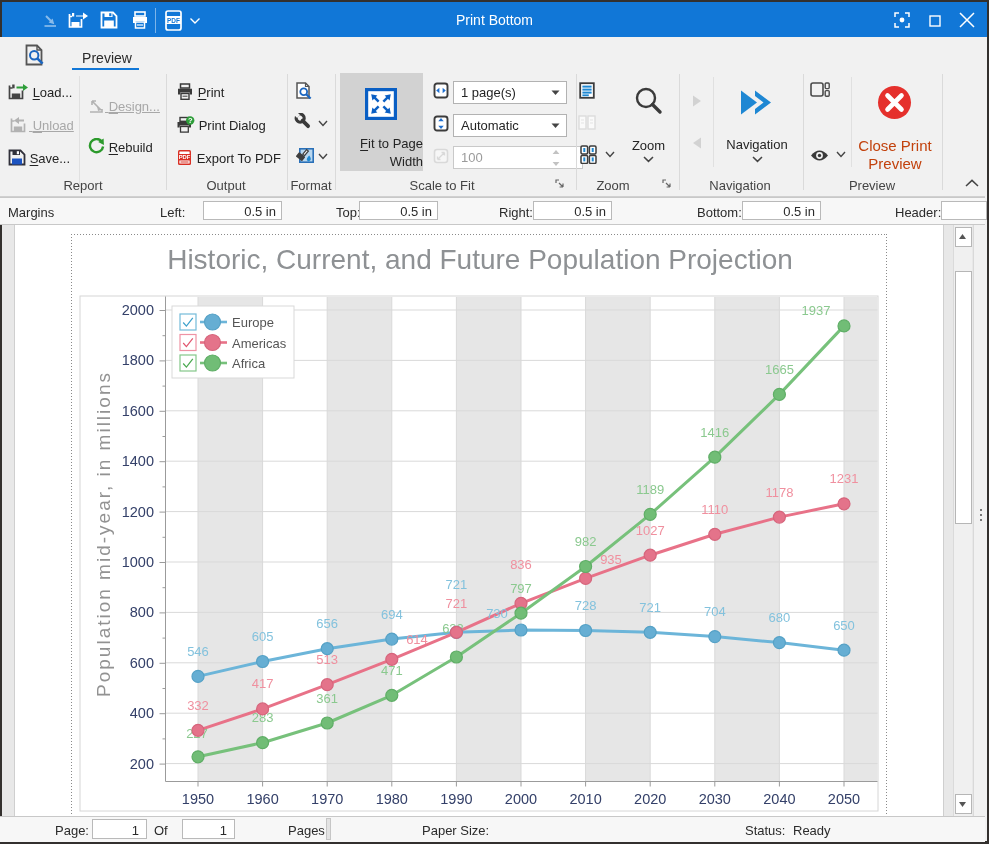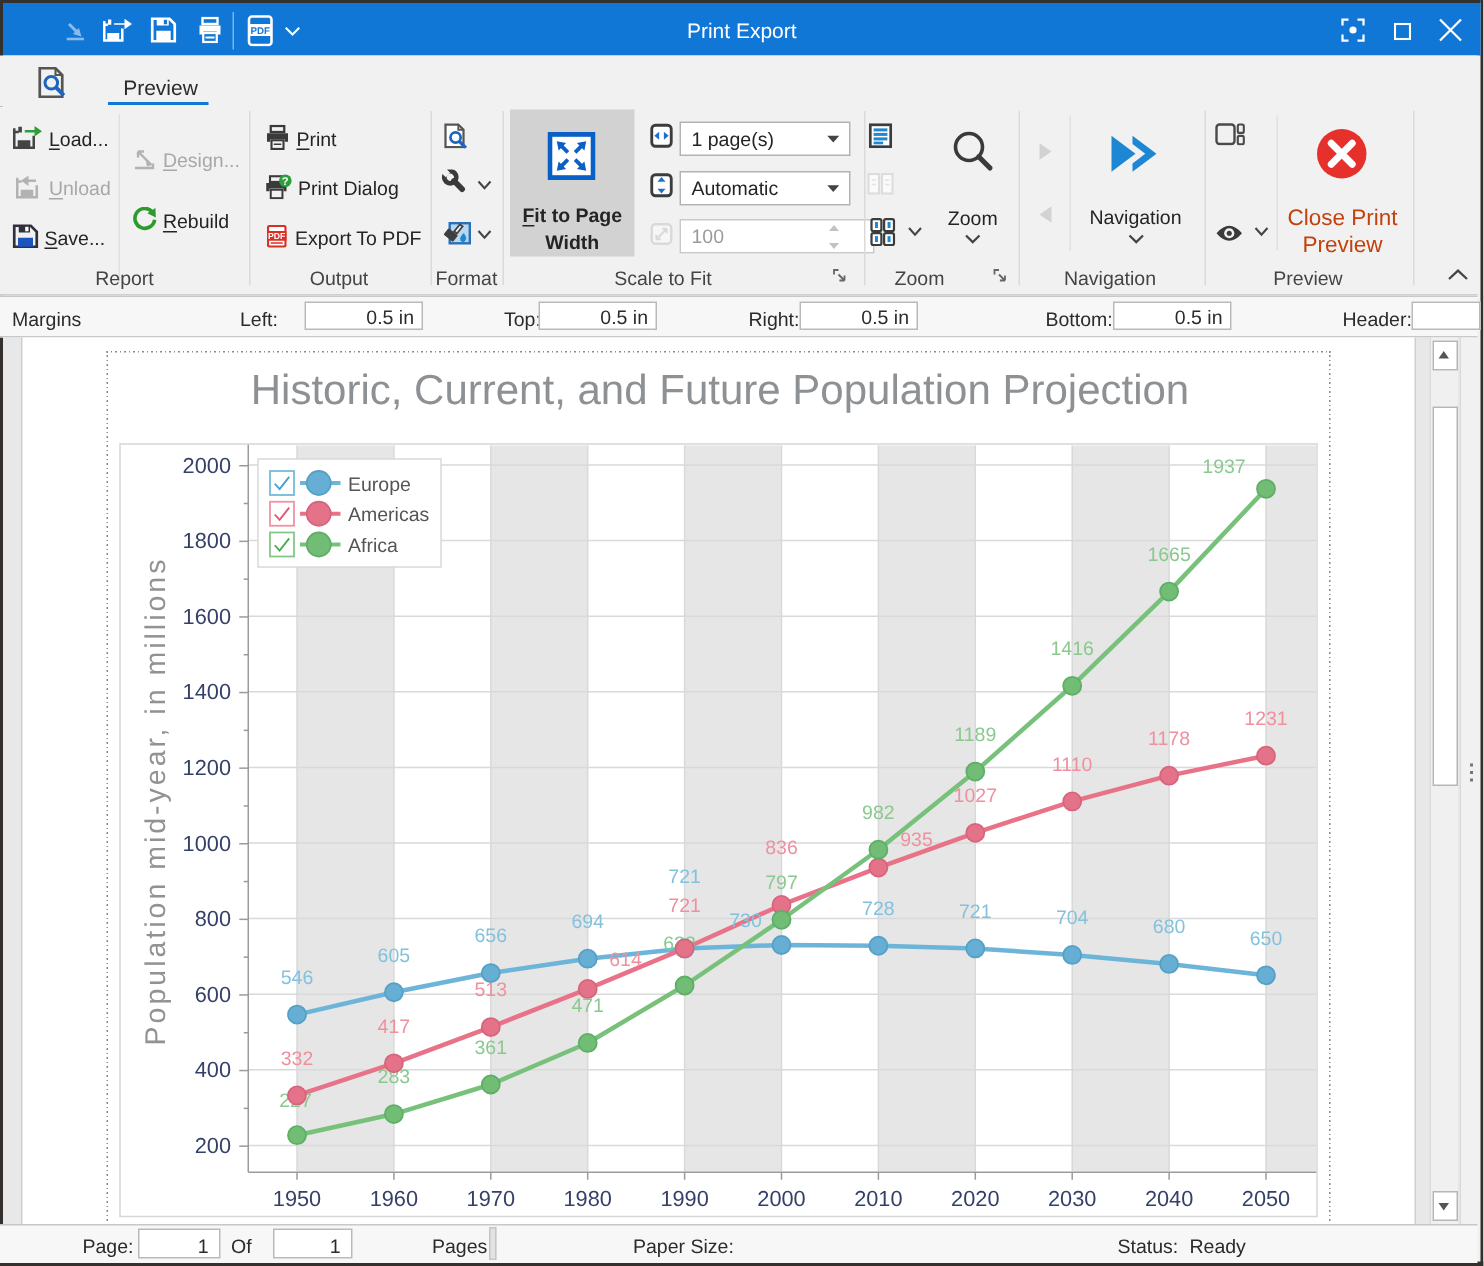--- a/index.html
+++ b/index.html
@@ -13,21 +13,21 @@
 #titlebar .ttl { position:absolute; left:0; right:0; top:10px; text-align:center; color:#fff; font-size:14px; }
 
 #tabrow { position:absolute; left:0; top:37px; width:985px; height:34px; background:#f1f1f1; }
 #tabrow .tab { position:absolute; left:72px; top:13px; width:70px; text-align:center; font-size:14px; color:#2b2b2b; }
 #tabrow .tabline { position:absolute; left:72px; top:31px; width:67px; height:2px; background:#1177d7; }
 
 #ribbon { position:absolute; left:0; top:71px; width:985px; height:126px; background:#f1f1f1; border-bottom:1px solid #d0d0d0; }
 .vsep { position:absolute; top:3px; height:116px; width:1px; background:#dadada; }
 .grplabel { position:absolute; top:107px; font-size:13px; color:#444; text-align:center; }
 .itm { position:absolute; font-size:13px; color:#242424; white-space:nowrap; }
-.itm.dis { color:#a8a8a8; }
+.itm.dis { color:#a8a8a8;text-decoration:underline; }
 .u { text-decoration:underline; text-underline-offset:2px; }
 
 #marginsbar { position:absolute; left:0; top:197px; width:985px; height:28px; background:#f7f7f7;
   border-top:1px solid #c8c8c8; border-bottom:1px solid #c8c8c8; font-size:13px; color:#2b2b2b; }
 .mlabel { position:absolute; top:7px; }
 .mbox { position:absolute; top:3px; height:19px; background:#fff; border:1px solid #b9b9b9;
   font-size:13px; color:#2b2b2b; text-align:right; padding:2px 5px 0 0; }
 
 #preview { position:absolute; left:2px; top:225px; width:971px; height:591px; background:#e8e8e8; overflow:hidden; }
 #page { position:absolute; left:12px; top:-46px; width:930px; height:1200px; background:#fff; border:1px solid #cfcfcf; }
@@ -45,21 +45,21 @@
 #statusbar { position:absolute; left:0; top:816px; width:985px; height:26px; background:#f7f7f7;
   border-top:1px solid #c8c8c8; font-size:13px; color:#2b2b2b; }
 .slabel { position:absolute; top:6px; }
 .sbox { position:absolute; top:2px; height:20px; background:#fff; border:1px solid #b9b9b9;
   text-align:right; padding:3px 7px 0 0; font-size:13px; }
 </style>
 </head>
 <body>
 <div id="win"></div>
 <div id="titlebar">
-  <div class="ttl">Print Export</div>
+  <div class="ttl">Print Bottom</div>
   <svg class="abs" style="left:40px;top:10px;opacity:.5;" width="16" height="16" viewBox="0 0 16 16">
       <path d="M2.5 14 L14 14" stroke="#fff" stroke-width="1.7" fill="none"></path>
       <path d="M4 4 L9 9" stroke="#fff" stroke-width="2" fill="none"></path>
       <path d="M12.3 12.3 L6.6 10.6 L10.6 6.6 Z" fill="#fff"></path>
     </svg>
   <svg class="abs" style="left:66px;top:9px;" width="21" height="18" viewBox="0 0 21 18">
       <path d="M1.5 5.5 L1.5 16 L13.5 16 L13.5 8 M1.5 5.5 L4 5.5 M1.5 5.5 L1.5 3" fill="none" stroke="#fff" stroke-width="1.7"></path>
       <rect x="3.5" y="11" width="8" height="5" fill="#fff"></rect>
       <rect x="4" y="2" width="2.2" height="3.5" fill="#fff"></rect>
       <path d="M8 4.5 L15 4.5 L15 1.5 L20 5 L15 8.5 L15 5.5 L8 5.5 Z" fill="#fff"></path>
@@ -197,21 +197,21 @@
         <line x1="13.6" y1="18.4" x2="8.4" y2="23.6"></line>
         <line x1="18.4" y1="18.4" x2="23.6" y2="23.6"></line>
       </g>
       <g fill="#0a5fc4">
         <path d="M6.2 6.2 L12.4 7.4 L7.4 12.4 Z"></path>
         <path d="M25.8 6.2 L24.6 12.4 L19.6 7.4 Z"></path>
         <path d="M6.2 25.8 L7.4 19.6 L12.4 24.6 Z"></path>
         <path d="M25.8 25.8 L19.6 24.6 L24.6 19.6 Z"></path>
       </g>
     </svg>
-  <div class="abs" style="left:340px;top:64px;width:83px;text-align:center;font-size:13px;color:#242424;line-height:18px;font-weight:bold;"><span class="u">F</span>it to Page<br>Width</div>
+  <div class="abs" style="left:340px;top:64px;width:83px;text-align:right;font-size:13px;color:#242424;line-height:18px;"><span class="u">F</span>it to Page<br>Width</div>
   <svg class="abs" style="left:433px;top:11px;" width="16" height="17" viewBox="0 0 16 17">
       <rect x="1.5" y="1.5" width="13" height="14" rx="2.5" fill="#fff" stroke="#3c3c3c" stroke-width="1.9"></rect>
       <path d="M3.2 8.5 L6.4 5.8 L6.4 11.2 Z" fill="#1e6fd0"></path>
       <path d="M12.8 8.5 L9.6 5.8 L9.6 11.2 Z" fill="#1e6fd0"></path>
     </svg>
   <svg class="abs" style="left:433px;top:44px;" width="16" height="17" viewBox="0 0 16 17">
       <rect x="1.5" y="1.5" width="13" height="14" rx="2.5" fill="#fff" stroke="#3c3c3c" stroke-width="1.9"></rect>
       <path d="M8 3 L5.3 6.2 L10.7 6.2 Z" fill="#1e6fd0"></path>
       <path d="M8 14 L5.3 10.8 L10.7 10.8 Z" fill="#1e6fd0"></path>
     </svg>

